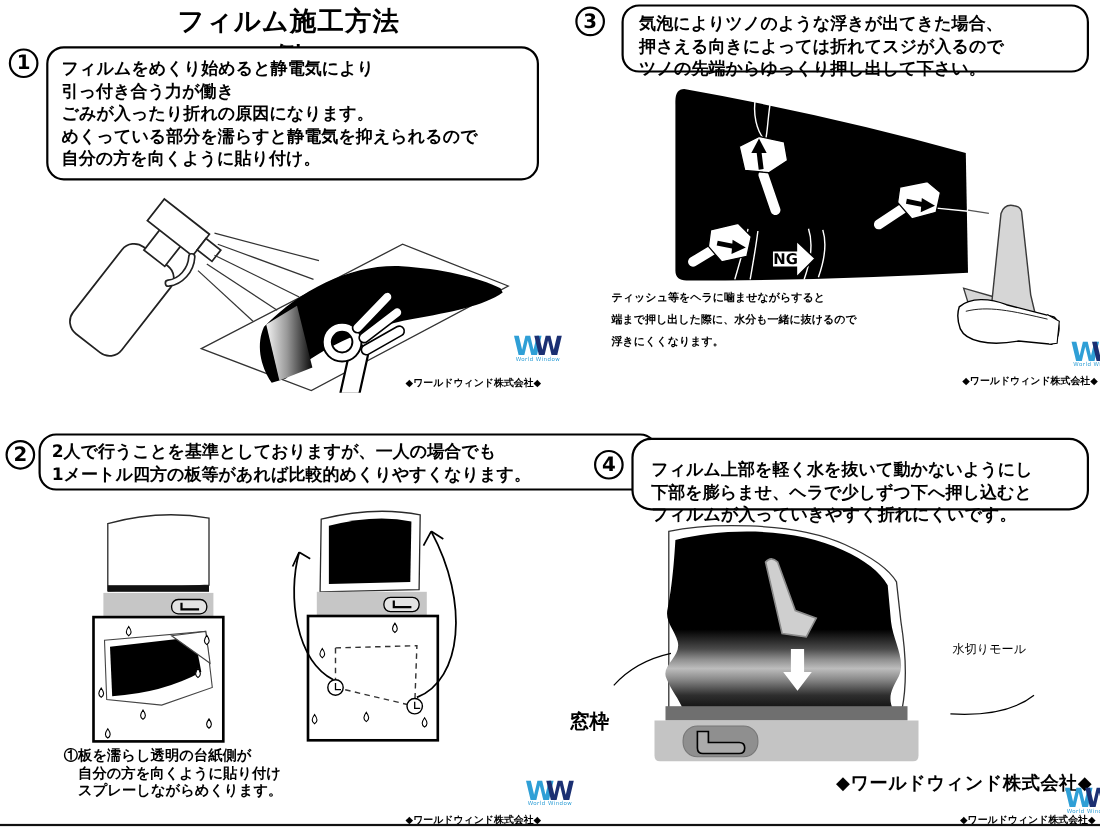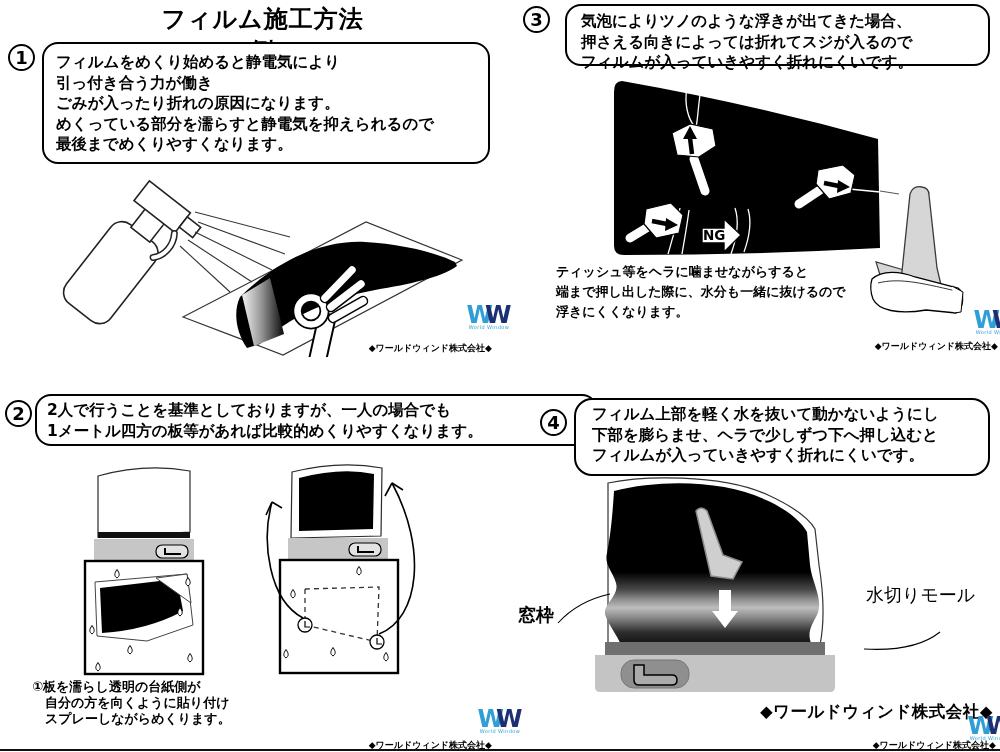--- a/index.html
+++ b/index.html
@@ -6,47 +6,47 @@
   .sheet{position:relative;width:1000px;height:752px;background:#ffffff;overflow:hidden;
          font-family:"DejaVu Sans",sans-serif;color:#000;}
   .abs{position:absolute;}
   .page-title{font-size:24px;font-weight:600;letter-spacing:1px;}
   .circ-num{width:27px;height:27px;border:2.5px solid #000;border-radius:50%;
             display:flex;align-items:center;justify-content:center;
             font-size:18px;font-weight:600;box-sizing:border-box;background:#fff;}
   .note-box{border:2px solid #000;border-radius:16px;background:#fff;box-sizing:border-box;
             font-weight:bold;font-size:15.5px;line-height:20.5px;white-space:pre-line;
             padding:8px 12px;}
-  .tip-text{font-weight:bold;font-size:13px;line-height:20px;white-space:pre-line;}
+  .tip-text{font-weight:bold;font-size:10px;line-height:20px;white-space:pre-line;}
   .cap{font-weight:bold;font-size:13px;line-height:15.8px;white-space:pre-line;}
   .company{font-weight:bold;font-size:9px;text-align:right;}
   .company-big{font-weight:bold;font-size:16.5px;text-align:right;letter-spacing:0.5px;}
   .ww-logo{text-align:center;line-height:0.78;width:56px;margin-left:24px;}
   .ww-logo .w1{font-weight:bold;font-size:24px;color:#2f9fd6;letter-spacing:-8px;}
   .ww-logo .w2{font-weight:bold;font-size:24px;color:#1b2f72;}
   .ww-sub{font-size:5px;color:#2f9fd6;letter-spacing:0.4px;margin-top:1px;text-align:center;}
   .jp-label-bold{font-weight:bold;font-size:18px;}
-  .jp-label{font-size:18px;}
+  .jp-label{font-size:11px;}
   .jp-label-sm{font-size:13.5px;}
   .bottom-line{background:#111;height:2px;width:1000px;}
   svg{display:block;}
 </style>
 </head>
 <body>
 
 <div class="sheet">
 
   <div class="abs page-title" style="left:155px;top:3px;width:215px;text-align:center;">フィルム施工方法例</div>
 
   <div class="abs circ-num" style="left:8px;top:44px;">1</div>
   <div class="abs note-box" style="left:42px;top:42px;width:448px;height:122px;">フィルムをめくり始めると静電気により
 引っ付き合う力が働き
 ごみが入ったり折れの原因になります。
 めくっている部分を濡らすと静電気を抑えられるので
-最後までめくりやすくなります。</div>
+自分の方を向くように貼り付け。</div>
 
   <svg class="abs" style="left:30px;top:162px;" width="470" height="195" viewBox="0 0 470 195">
     <defs>
       <linearGradient id="peel" x1="0" y1="0" x2="1" y2="0">
         <stop offset="0" stop-color="#f2f2f2"></stop>
           <stop offset="0.45" stop-color="#999"></stop>
         <stop offset="1" stop-color="#0a0a0a"></stop>
       </linearGradient>
     </defs>
 
@@ -88,21 +88,21 @@
 
   <div class="abs ww-logo" style="left:437px;top:306px;">
     <span class="w1">W</span><span class="w2">W</span>
     <div class="ww-sub">World Window</div>
   </div>
   <div class="abs company" style="left:340px;top:342px;width:152px;">◆ワールドウィンド株式会社◆</div>
 
   <div class="abs circ-num" style="left:523px;top:6px;">3</div>
   <div class="abs note-box" style="left:565px;top:4px;width:425px;height:62px;padding:5px 14px;">気泡によりツノのような浮きが出てきた場合、
 押さえる向きによっては折れてスジが入るので
-フィルムが入っていきやすく折れにくいです。</div>
+ツノの先端からゆっくり押し出して下さい。</div>
 
   <svg class="abs" style="left:552px;top:72px;" width="348" height="192" viewBox="0 0 348 192">
     <path d="M70,9 Q200,32 326,67 L328,176 Q200,183 72,183 Q62,183 62,174 L62,20 Q62,9 70,9 Z" fill="#000"></path>
     <g stroke="#fff" stroke-width="1.3" fill="none">
       <path d="M135,16 C132,32 136,47 143,55"></path>
       <path d="M149,17 C146,33 146,47 144,55"></path>
       <path d="M128,136 C125,152 120,168 116,182"></path>
       <path d="M137,138 C135,154 132,170 130,182"></path>
       <path d="M183,136 C188,151 184,168 179,182"></path>
       <path d="M196,137 C200,150 197,166 192,180"></path>
@@ -175,21 +175,21 @@
     <g fill="#fff" stroke="#000" stroke-width="1">
       <path d="M77,107.5 C79.8,111.5 80,114 77,116 C74,114 74.2,111.5 77,107.5 Z"></path>
       <path d="M148,115.5 C150.8,119.5 151,122 148,124 C145,122 145.2,119.5 148,115.5 Z"></path>
       <path d="M140,145.5 C142.8,149.5 143,152 140,154 C137,152 137.2,149.5 140,145.5 Z"></path>
       <path d="M52,163.5 C54.8,167.5 55,170 52,172 C49,170 49.2,167.5 52,163.5 Z"></path>
       <path d="M90,183.5 C92.8,187.5 93,190 90,192 C87,190 87.2,187.5 90,183.5 Z"></path>
       <path d="M150,191.5 C152.8,195.5 153,198 150,200 C147,198 147.2,195.5 150,191.5 Z"></path>
       <path d="M58,200.5 C60.8,204.5 61,207 58,209 C55,207 55.2,204.5 58,200.5 Z"></path>
     </g>
   </svg>
-  <div class="abs cap" style="left:32px;top:679px;">①板を濡らし透明の台紙側が
+  <div class="abs cap" style="left:58px;top:679px;font-family:Liberation Serif, serif;">①板を濡らし透明の台紙側が
 　自分の方を向くように貼り付け
 　スプレーしながらめくります。</div>
 
   <svg class="abs" style="left:255px;top:458px;" width="175" height="222" viewBox="0 0 175 222">
     <path d="M37,14 Q85,2 127,10 L126,78 L36,80 Z" fill="#fff" stroke="#2a2a2a" stroke-width="1.2"></path>
     <path d="M44,20 Q86,9 119,16 L118,71 L44,73 Z" fill="#000"></path>
     <rect x="33" y="80" width="100" height="22" fill="#c6c6c6"></rect>
     <rect x="94" y="85" width="32" height="13" rx="6" fill="#e3e3e3" stroke="#000" stroke-width="1.2"></rect>
     <path d="M103,88 L103,94 L119,94" fill="none" stroke="#000" stroke-width="2"></path>
     <rect x="25" y="102" width="118" height="113" fill="#fff" stroke="#000" stroke-width="2.4"></rect>
@@ -215,21 +215,21 @@
     </g>
   </svg>
 
   <div class="abs ww-logo" style="left:448px;top:710px;">
     <span class="w1">W</span><span class="w2">W</span>
     <div class="ww-sub">World Window</div>
   </div>
   <div class="abs company" style="left:340px;top:739px;width:152px;">◆ワールドウィンド株式会社◆</div>
 
   <div class="abs circ-num" style="left:540px;top:409px;">4</div>
-  <div class="abs note-box" style="left:574px;top:398px;width:416px;height:78px;padding:4px 16px;border-radius:18px;">フィルム上部を軽く水を抜いて動かないようにし
+  <div class="abs note-box" style="left:574px;top:398px;width:416px;height:66px;padding:17px 16px;border-radius:18px;">フィルム上部を軽く水を抜いて動かないようにし
 下部を膨らませ、ヘラで少しずつ下へ押し込むと
 フィルムが入っていきやすく折れにくいです。</div>
 
   <svg class="abs" style="left:520px;top:465px;" width="475" height="235" viewBox="0 0 475 235">
     <defs>
       <linearGradient id="filmGrad" x1="0" y1="0" x2="0" y2="1">
         <stop offset="0" stop-color="#000"></stop>
           <stop offset="0.55" stop-color="#000"></stop>
         <stop offset="0.66" stop-color="#4a4a4a"></stop>
           <stop offset="0.72" stop-color="#909090"></stop>
@@ -244,21 +244,21 @@
     <path d="M176,46 Q181,40 187,46 L203,90 L222,97 L213,114 L191,111 Z" fill="#cfcfcf" stroke="#8a8a8a" stroke-width="1.5"></path>
     <path d="M199,125 L211,125 L211,146 L218,146 L205,163 L192,146 L199,146 Z" fill="#fff"></path>
     <rect x="85" y="177" width="220" height="13" fill="#6f6f6f"></rect>
     <path d="M75,190 L315,190 L315,222 Q315,227 310,227 L80,227 Q75,227 75,222 Z" fill="#c4c4c4"></path>
     <rect x="101" y="195" width="68" height="28" rx="13" fill="#8f8f8f" stroke="#777" stroke-width="1"></rect>
     <path d="M114,200 L124,200 L124,210 L152,210 Q157,210 157,215 Q157,220 152,220 L119,220 Q114,220 114,215 Z" fill="#ababab" stroke="#000" stroke-width="1.5"></path>
     <path d="M38,158 Q58,136 90,129" fill="none" stroke="#000" stroke-width="1.1"></path>
     <path d="M420,167 Q395,187 344,184" fill="none" stroke="#000" stroke-width="1.1"></path>
   </svg>
 
-  <div class="abs jp-label-bold" style="left:518px;top:603px;">窓枠</div>
+  <div class="abs jp-label-bold" style="left:518px;top:644px;">窓枠</div>
   <div class="abs jp-label" style="left:866px;top:583px;">水切りモール</div>
 
   <div class="abs company-big" style="left:693px;top:701px;width:300px;">◆ワールドウィンド株式会社◆</div>
   <div class="abs ww-logo" style="left:938px;top:717px;">
     <span class="w1">W</span><span class="w2">W</span>
     <div class="ww-sub">World Window</div>
   </div>
   <div class="abs company" style="left:846px;top:739px;width:150px;">◆ワールドウィンド株式会社◆</div>
 
   <div class="abs bottom-line" style="left:0;top:749px;"></div>

